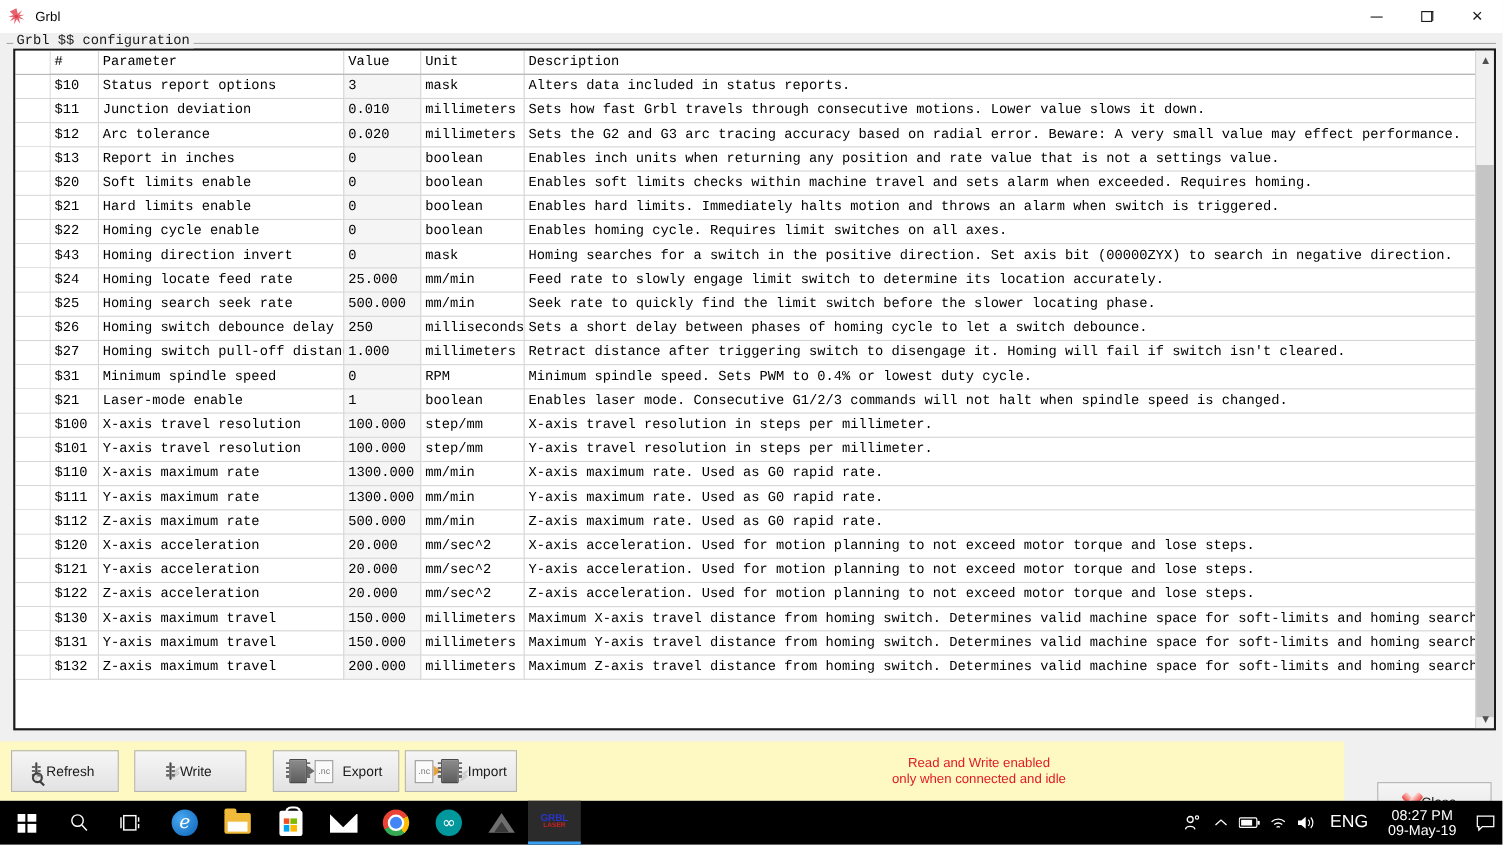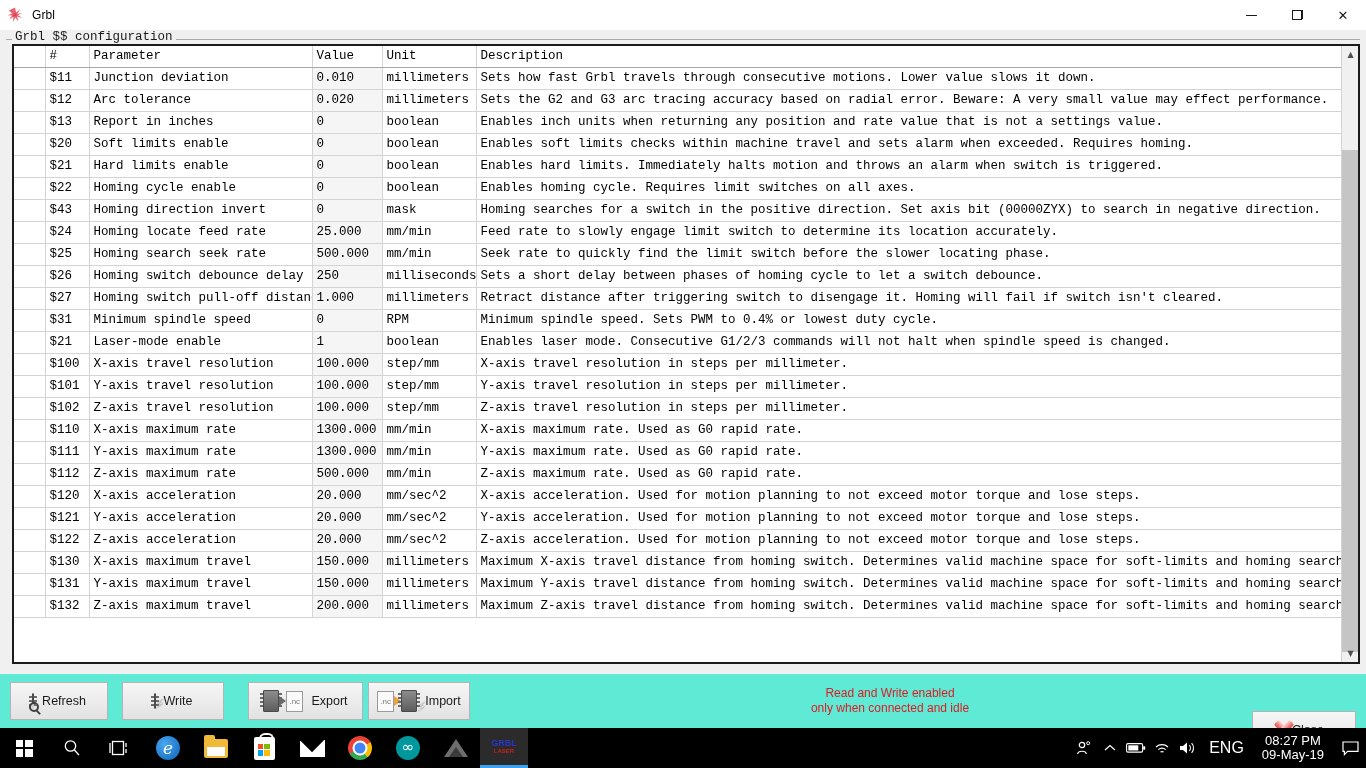--- a/index.html
+++ b/index.html
@@ -107,22 +107,22 @@
     color: #505050; font-size: 8px; font-family: "DejaVu Sans", sans-serif;
   }
   .vs-arrow.up { top: 0; }
   .vs-arrow.down { bottom: 0; }
   .vs-thumb {
     position: absolute; left: 0; width: 17px; background: #c5c5c5;
   }
 
   
   .bottombar {
-    position: absolute; left: 0; top: 644px; width: 1366px; height: 54px;
-    background: #5eead4;
+    position: absolute; left: 0; top: 644px; width: 1222px; height: 54px;
+    background: #fef9c3;
   }
   .tb-btn {
     position: absolute; top: 8px; height: 38px;
     background: linear-gradient(180deg,#f6f6f6 0%, #ececec 50%, #e2e2e2 100%);
     border: 1px solid #b4b4b4;
     display: flex; align-items: center; justify-content: center; gap: 8px;
     font-size: 12.5px; color: #1a1a1a;
   }
   .tb-btn .lbl { line-height: 1; }
   .ic { position: relative; flex: 0 0 auto; }
@@ -317,20 +317,28 @@
               <th>#</th>
               <th>Parameter</th>
               <th>Value</th>
               <th>Unit</th>
               <th>Description</th>
             </tr>
           </thead>
           <tbody id="grid-body">
               <tr>
                 <td class="gutter"></td>
+                <td>$10</td>
+                <td>Status report options</td>
+                <td class="value">3</td>
+                <td>mask</td>
+                <td>Alters data included in status reports.</td>
+              </tr>
+              <tr>
+                <td class="gutter"></td>
                 <td>$11</td>
                 <td>Junction deviation</td>
                 <td class="value">0.010</td>
                 <td>millimeters</td>
                 <td>Sets how fast Grbl travels through consecutive motions. Lower value slows it down.</td>
               </tr>
               <tr>
                 <td class="gutter"></td>
                 <td>$12</td>
                 <td>Arc tolerance</td>
@@ -434,28 +442,20 @@
                 <td>step/mm</td>
                 <td>X-axis travel resolution in steps per millimeter.</td>
               </tr>
               <tr>
                 <td class="gutter"></td>
                 <td>$101</td>
                 <td>Y-axis travel resolution</td>
                 <td class="value">100.000</td>
                 <td>step/mm</td>
                 <td>Y-axis travel resolution in steps per millimeter.</td>
-              </tr>
-              <tr>
-                <td class="gutter"></td>
-                <td>$102</td>
-                <td>Z-axis travel resolution</td>
-                <td class="value">100.000</td>
-                <td>step/mm</td>
-                <td>Z-axis travel resolution in steps per millimeter.</td>
               </tr>
               <tr>
                 <td class="gutter"></td>
                 <td>$110</td>
                 <td>X-axis maximum rate</td>
                 <td class="value">1300.000</td>
                 <td>mm/min</td>
                 <td>X-axis maximum rate. Used as G0 rapid rate.</td>
               </tr>
               <tr>

